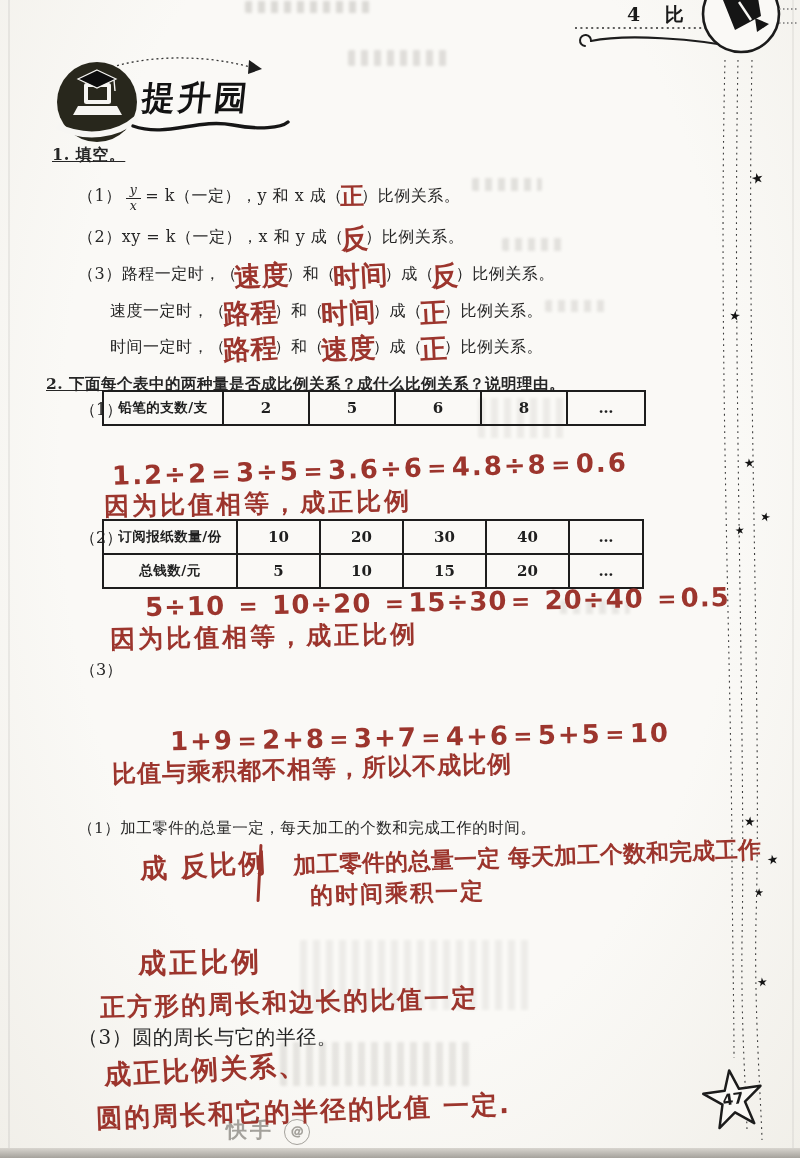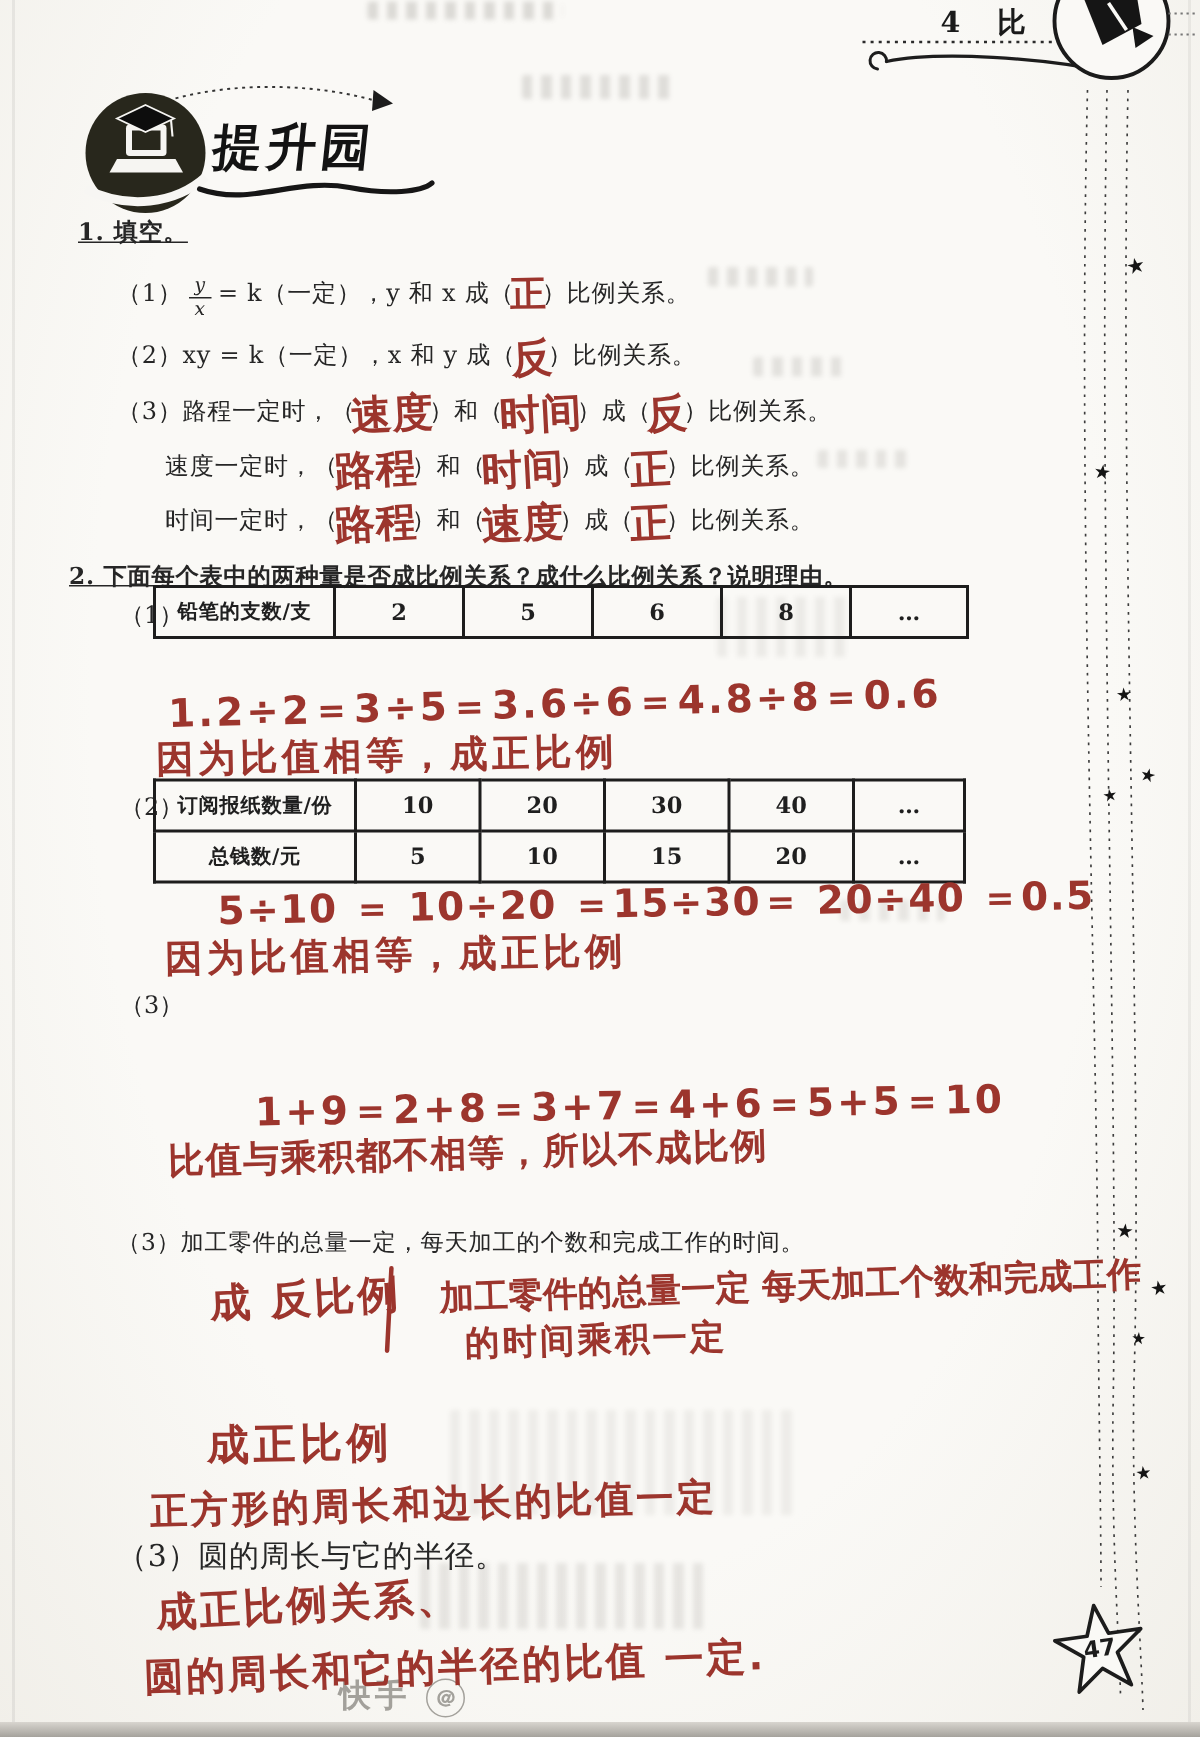--- a/index.html
+++ b/index.html
@@ -183,21 +183,21 @@
   </tbody>
     </table>
   <div class="hw" style="left:145px;top:585px;font-size:26px;transform:rotate(-1deg);letter-spacing:1px;">5÷10 ＝ 10÷20 ＝15÷30＝ 20÷40 ＝0.5</div>
   <div class="hw" style="left:110px;top:620px;font-size:25px;transform:rotate(-1deg);letter-spacing:3px;">因为比值相等，成正比例</div>
 
   <span class="tlabel" style="left:80px;top:660px;">（3）</span>
   <div class="hw" style="left:170px;top:720px;font-size:26px;transform:rotate(-1deg);letter-spacing:2px;">1+9＝2+8＝3+7＝4+6＝5+5＝10</div>
   <div class="hw" style="left:112px;top:753px;font-size:24px;transform:rotate(-1.5deg);letter-spacing:1px;">比值与乘积都不相等，所以不成比例</div>
 
 
-  <div class="pline" style="left:78px;top:818px;font-size:15.5px;">（3）加工零件的总量一定，每天加工的个数和完成工作的时间。</div>
+  <div class="pline" style="left:78px;top:818px;font-size:15.5px;">（1）加工零件的总量一定，每天加工的个数和完成工作的时间。</div>
   <div class="hw" style="left:140px;top:848px;font-size:27px;transform:rotate(-3deg);letter-spacing:2px;">成 反比例</div>
   <div class="vstroke" style="left:258px;top:844px;height:58px;transform:rotate(3deg);"></div>
   <div class="hw" style="left:293px;top:842px;font-size:23px;transform:rotate(-2deg);letter-spacing:0px;">加工零件的总量一定 每天加工个数和完成工作</div>
   <div class="hw" style="left:310px;top:878px;font-size:23px;transform:rotate(-1.5deg);letter-spacing:2px;">的时间乘积一定</div>
 
   <div class="hw" style="left:138px;top:944px;font-size:28px;transform:rotate(-1deg);letter-spacing:3px;">成正比例</div>
   <div class="hw" style="left:100px;top:986px;font-size:25px;transform:rotate(-1.5deg);letter-spacing:2px;">正方形的周长和边长的比值一定</div>
 
   <div class="pline" style="left:78px;top:1024px;font-size:20px;">（3）圆的周长与它的半径。</div>
   <div class="hw" style="left:104px;top:1052px;font-size:27px;transform:rotate(-3deg);letter-spacing:2px;">成正比例关系、</div>

